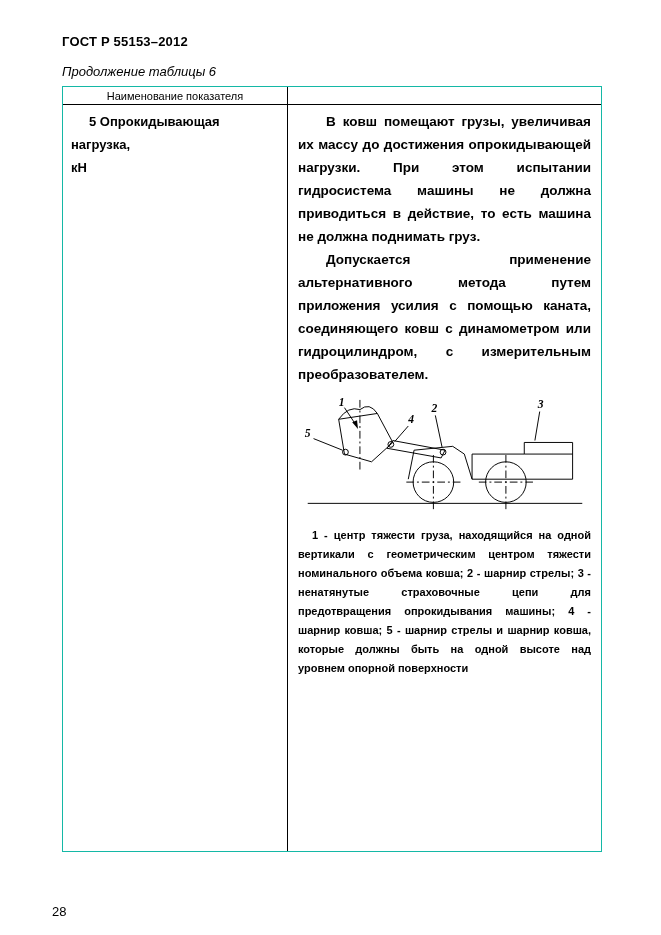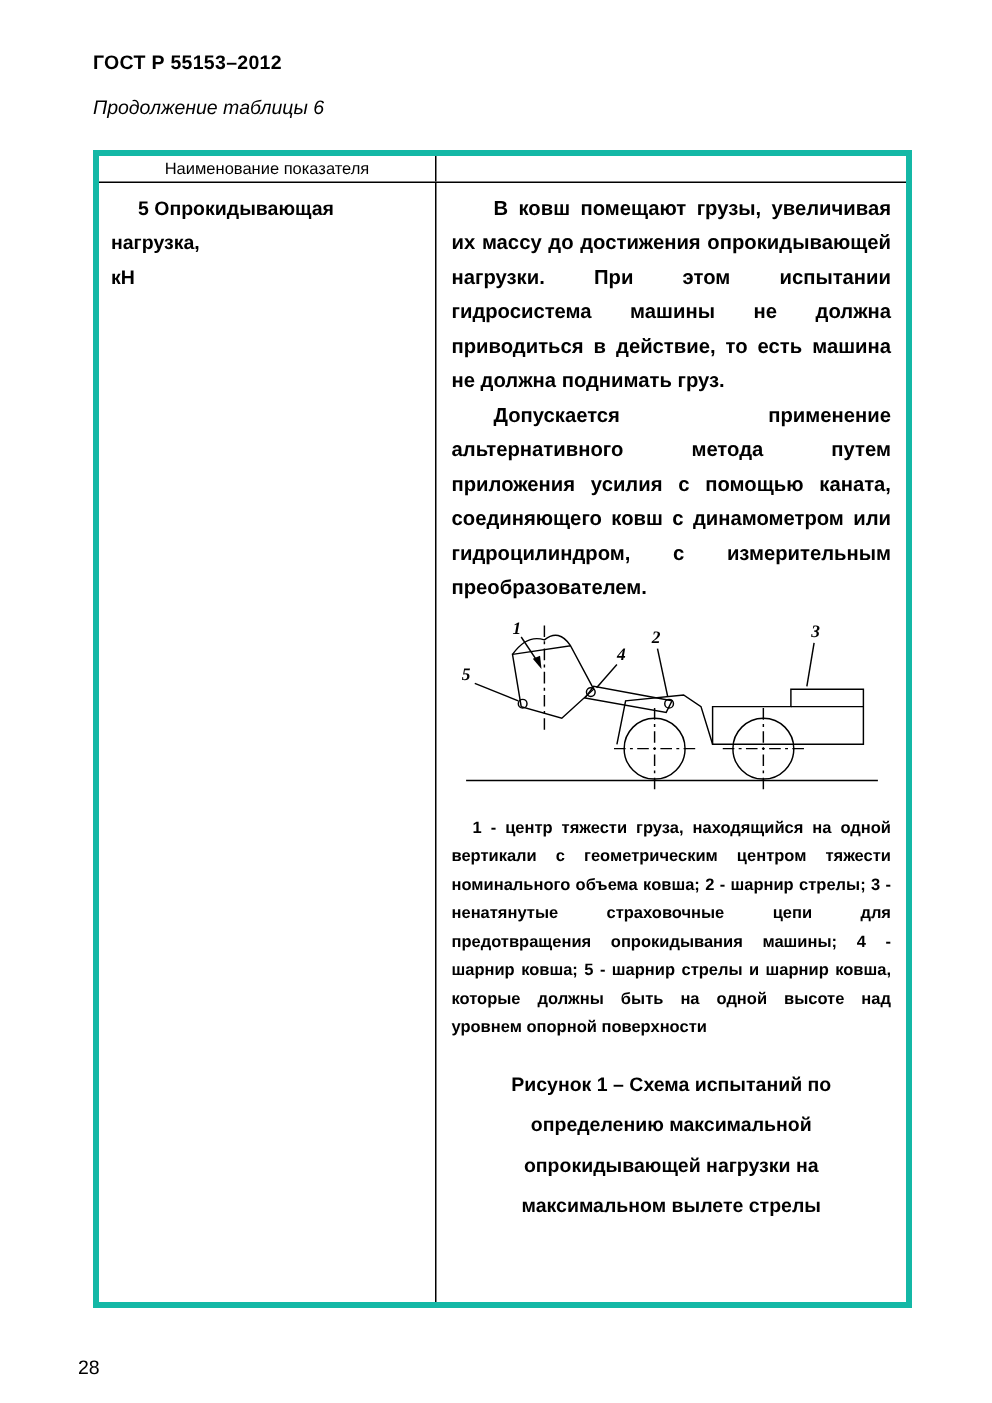--- a/index.html
+++ b/index.html
@@ -2,21 +2,21 @@
 <html><head>
 <meta charset="utf-8">
 <style>
   html,body{margin:0;padding:0;}
   body{
     width:661px;height:935px;background:#ffffff;position:relative;
     font-family:"Liberation Sans",sans-serif;color:#000;overflow:hidden;
   }
   .doc-code{position:absolute;left:62px;top:34px;font-size:13px;font-weight:700;letter-spacing:.2px;}
   .table-cont{position:absolute;left:62px;top:64px;font-size:13px;font-style:italic;}
-  .gtable{position:absolute;left:62px;top:100px;width:538px;border:4px solid #14b8a6;background:#fff;}
+  .gtable{position:absolute;left:62px;top:86px;width:538px;border:1px solid #14b8a6;background:#fff;}
   .thead{display:flex;border-bottom:1px solid #000;}
   .th{font-size:11px;text-align:center;padding:3px 2px 2px;}
   .c1{flex:0 0 225px;width:225px;border-right:1px solid #000;box-sizing:border-box;}
   .c2{flex:1;box-sizing:border-box;}
   .tbody{display:flex;min-height:746px;font-weight:bold;}
   .td.c1{padding:5px 8px;font-size:13px;line-height:23px;}
   .ind1{text-indent:18px;}
   .td.c2{padding:5px 10px 10px;font-size:13.5px;line-height:23px;}
   .mp{margin:0;text-indent:28px;text-align:justify;}
   .fig{margin:8px 0 0;text-align:center;}
@@ -95,21 +95,20 @@
               <text x="136" y="18">2</text>
               <text x="246" y="14">3</text>
               <text x="112" y="30">4</text>
               <text x="5" y="44">5</text>
             </g>
           </svg>
         </div>
 
         <p class="legend">1 - центр тяжести груза, находящийся на одной вертикали с геометрическим центром тяжести номинального объема ковша; 2 - шарнир стрелы; 3 - ненатянутые страховочные цепи для предотвращения опрокидывания машины; 4 - шарнир ковша; 5 - шарнир стрелы и шарнир ковша, которые должны быть на одной высоте над уровнем опорной поверхности</p>
 
-        <p class="caption">Рисунок 1 –  Схема  испытаний по определению максимальной опрокидывающей нагрузки на максимальном вылете стрелы</p>
       </div>
 
     </div>
   </div>
 
   <div class="pageno">28</div>
 
 </div>
 
 </body></html>

